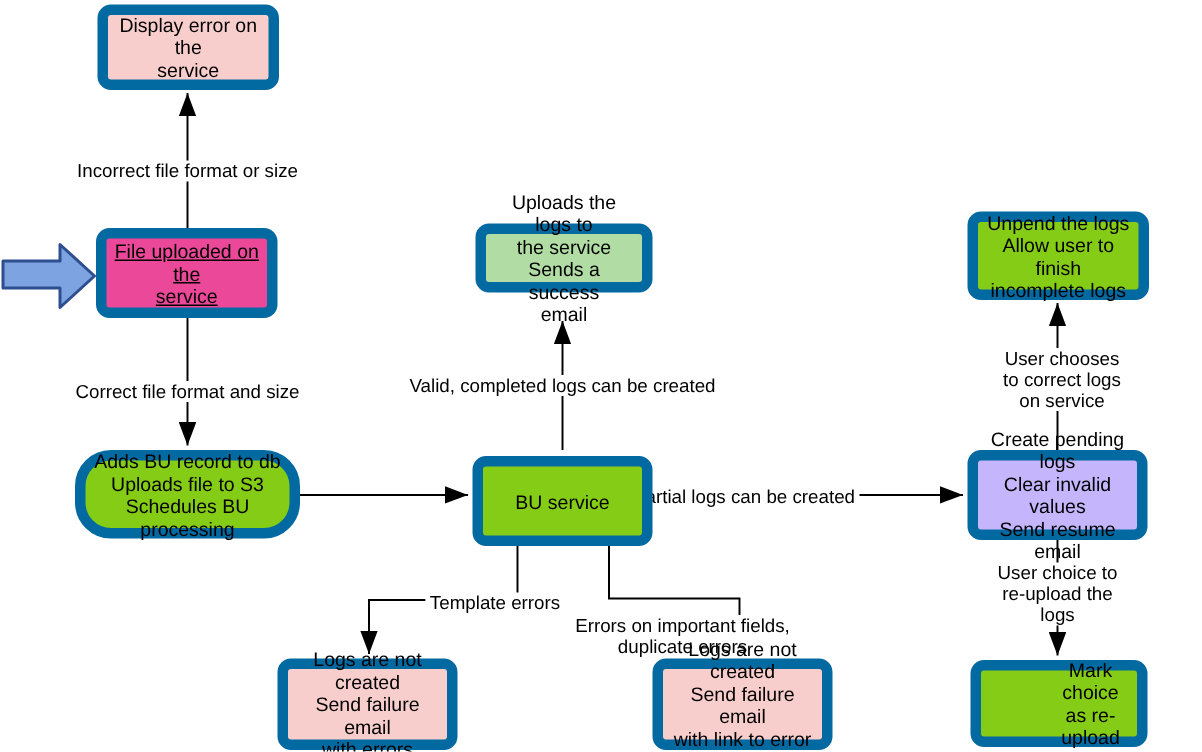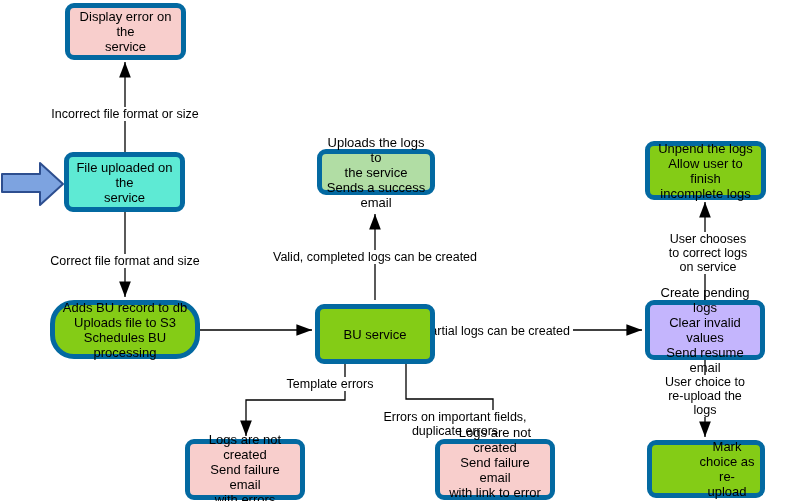--- a/index.html
+++ b/index.html
@@ -11,27 +11,27 @@
   }
   #canvas{position:relative;width:801px;height:501px;}
   svg.edges{position:absolute;left:0;top:0;z-index:1;}
   .elabel{
     position:absolute;z-index:2;transform:translate(-50%,-50%);
     background:#ffffff;font-size:12.5px;line-height:14px;
     text-align:center;white-space:pre-line;padding:0 3px;
   }
   .node{
     position:absolute;z-index:3;box-sizing:border-box;
-    border:5px solid #0369a1;border-radius:9px;
+    border:7px solid #0369a1;border-radius:9px;
     display:flex;align-items:center;justify-content:center;
     text-align:center;white-space:pre-line;
     font-size:13px;line-height:15px;padding:2px 4px;
   }
   .fill-pink{background:#f8cecc;}
-  .fill-blue{background:#5eead4;}
+  .fill-blue{background:#ec4899;text-decoration:underline;}
   .fill-green{background:#b1dda4;}
   .fill-yellow{background:#c4b5fd;}
   .fill-white{background:#84cc16;}
 </style>
 </head>
 <body>
 
 <div id="canvas">
 
   <svg class="edges" width="801" height="501" viewBox="0 0 801 501">
@@ -51,21 +51,21 @@
     <polyline points="345,360 345,400 246,400 246,436" fill="none" stroke="#000" stroke-width="1.3" marker-end="url(#arrow)"></polyline>
     <polyline points="406,360 406,399 493,399 493,436" fill="none" stroke="#000" stroke-width="1.3" marker-end="url(#arrow)"></polyline>
     <line x1="705" y1="300" x2="705" y2="202" stroke="#000" stroke-width="1.3" marker-end="url(#arrow)"></line>
     <line x1="705" y1="360" x2="705" y2="437" stroke="#000" stroke-width="1.3" marker-end="url(#arrow)"></line>
   </svg>
 
   <div class="elabel" style="left:125px;top:114px;">Incorrect file format or size</div>
   <div class="elabel" style="left:125px;top:261px;">Correct file format and size</div>
   <div class="elabel" style="left:375px;top:257px;">Valid, completed logs can be created</div>
   <div class="elabel" style="left:496px;top:331px;">Partial logs can be created</div>
-  <div class="elabel" style="left:330px;top:384px;">Template errors</div>
+  <div class="elabel" style="left:330px;top:402px;">Template errors</div>
   <div class="elabel" style="left:455px;top:424px;">Errors on important fields,
 duplicate errors</div>
   <div class="elabel" style="left:708px;top:253px;">User chooses to correct logs on service</div>
   <div class="elabel" style="left:705px;top:396px;">User choice to re-upload the logs</div>
 
   <div class="node fill-pink" style="left:65px;top:3px;width:121px;height:57px;">Display error on the
 service</div>
   <div class="node fill-blue" style="left:64px;top:152px;width:121px;height:60px;">File uploaded on the
 service</div>
   <div class="node fill-white" style="left:50px;top:300px;width:150px;height:59px;border-radius:24px;">Adds BU record to db

